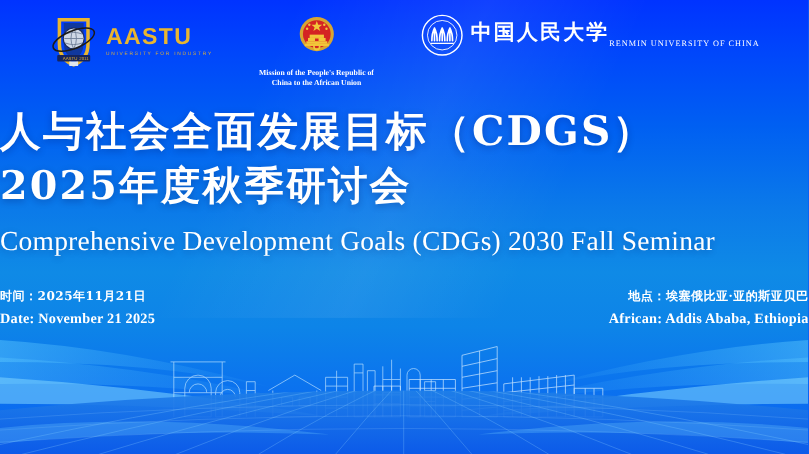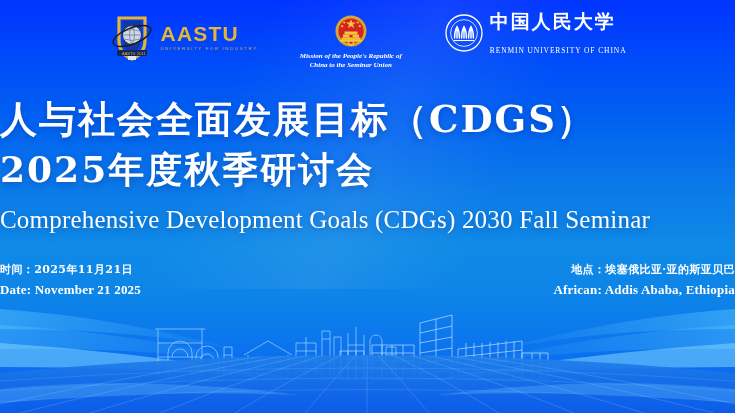--- a/index.html
+++ b/index.html
@@ -39,31 +39,31 @@
   .aastu-text{display:flex;flex-direction:column;line-height:1;}
   .aastu-name{
     font-family:"Liberation Sans", sans-serif;
     font-weight:bold;font-size:21px;letter-spacing:1.2px;color:#e8b530;
   }
   .aastu-tag{
     font-family:"Liberation Sans", sans-serif;
     font-size:4.4px;letter-spacing:1.6px;color:#d9ae3c;margin-top:3px;
   }
   
-  .mission{flex-direction:column;gap:0;font-style:italic;}
+  .mission{flex-direction:column;gap:10px;}
   .mission-emblem{width:40px;height:40px;position:relative;}
   .mission-text{
     font-family:"Liberation Serif", serif;
     font-weight:bold;font-size:7px;line-height:1.35;color:#ffffff;text-align:center;
     max-width:140px;
   }
   
   .renmin{gap:6px;}
   .renmin-seal{width:40px;height:40px;position:relative;}
-  .renmin-text{display:flex;flex-direction:column;line-height:1;}
+  .renmin-text{display:flex;line-height:1;}
   .renmin-cn{
     font-family:"DejaVu Serif", serif;
     font-weight:bold;font-size:19px;letter-spacing:2px;color:#ffffff;
   }
   .renmin-en{
     font-family:"Liberation Serif", serif;
     font-size:7.5px;letter-spacing:0.9px;color:#ffffff;margin-top:16px;text-align:right;
   }
   
   .titles{position:absolute;top:96px;left:0;width:100%;}
@@ -150,21 +150,21 @@
           <rect x="13.5" y="19.5" width="13" height="3" fill="#f2c63a"></rect>
           <rect x="18.4" y="23" width="3.2" height="2.5" fill="#d42323"></rect>
           <rect x="10.5" y="25.5" width="19" height="2.4" fill="#f2c63a"></rect>
           <rect x="9" y="28" width="22" height="1.8" fill="#f2c63a"></rect>
 
           <circle cx="20" cy="30.5" r="2.6" fill="none" stroke="#f2c63a" stroke-width="1.5"></circle>
         </svg>
       </div>
       <div class="mission-text">
         <div>Mission of the People's Republic of</div>
-        <div>China to the Seminar Union</div>
+        <div>China to the African Union</div>
       </div>
     </div>
 
     <div class="logo renmin">
       <div class="renmin-seal">
         <svg width="40" height="40" viewBox="0 0 40 40">
           <circle cx="20" cy="20" r="18" fill="none" stroke="#ffffff" stroke-width="1.3"></circle>
           <circle cx="20" cy="20" r="13.4" fill="none" stroke="#ffffff" stroke-width="0.8"></circle>
 
           <path d="M13 13.5 L13 25 M13 13.5 Q10.6 18 10.6 25 M13 13.5 Q15.4 18 15.4 25" fill="none" stroke="#ffffff" stroke-width="1.5" stroke-linecap="round"></path>

